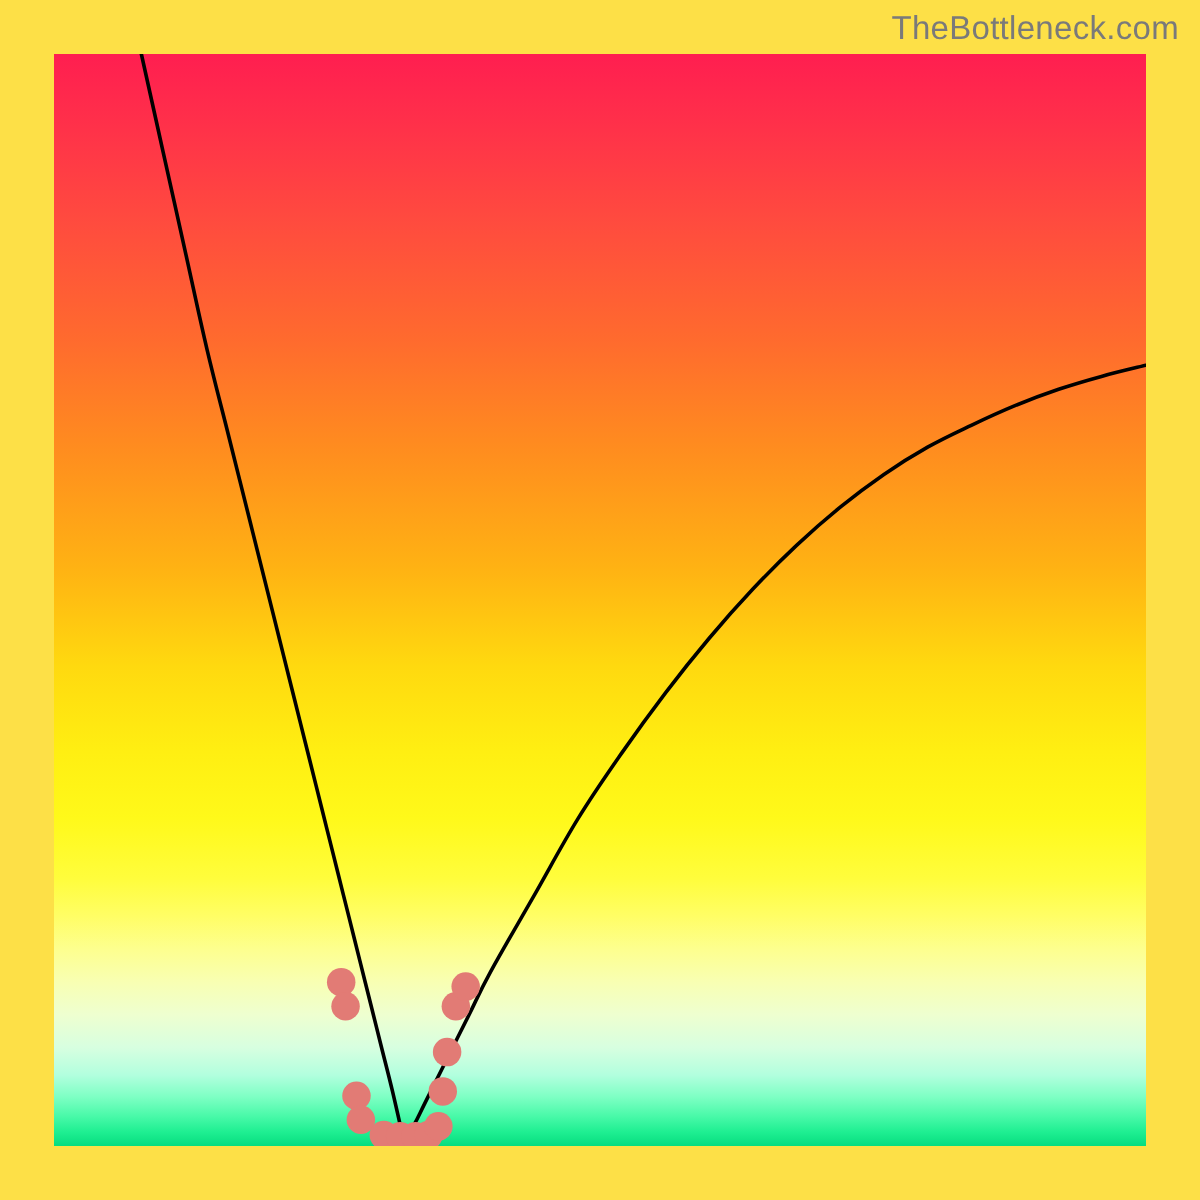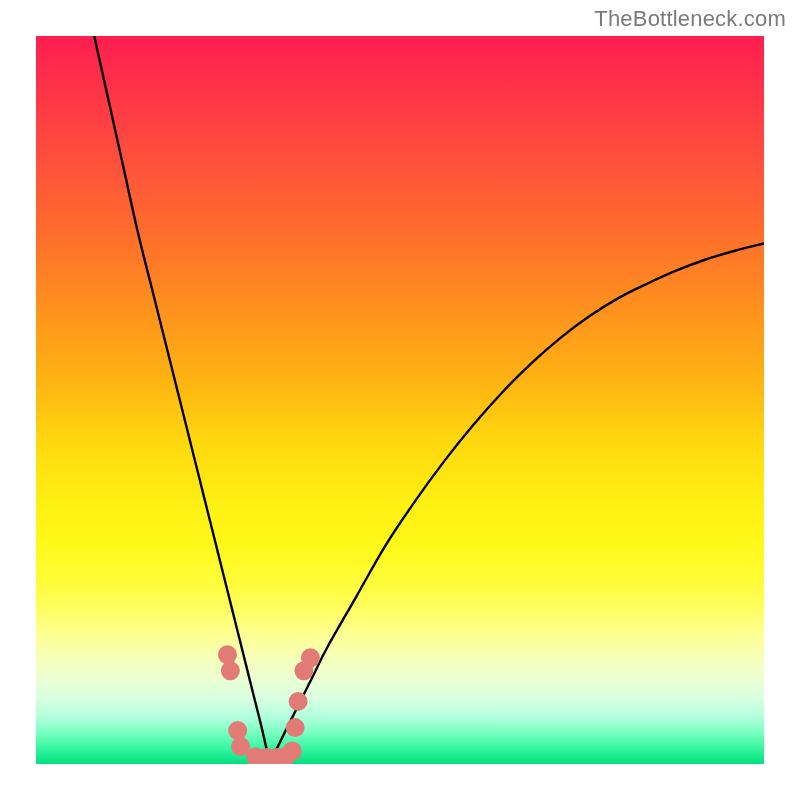--- a/index.html
+++ b/index.html
@@ -8,21 +8,21 @@
     width: 800px;
     height: 800px;
     background: #000;
     overflow: hidden;
     font-family: Arial, Helvetica, sans-serif;
   }
   .stage {
     position: relative;
     width: 800px;
     height: 800px;
-    background: #ffffff;
+    background: #fde047;
   }
   .plot {
     position: absolute;
     left: 36px;
     top: 36px;
     width: 728px;
     height: 728px;
     overflow: hidden;
   }
   .gradient {

